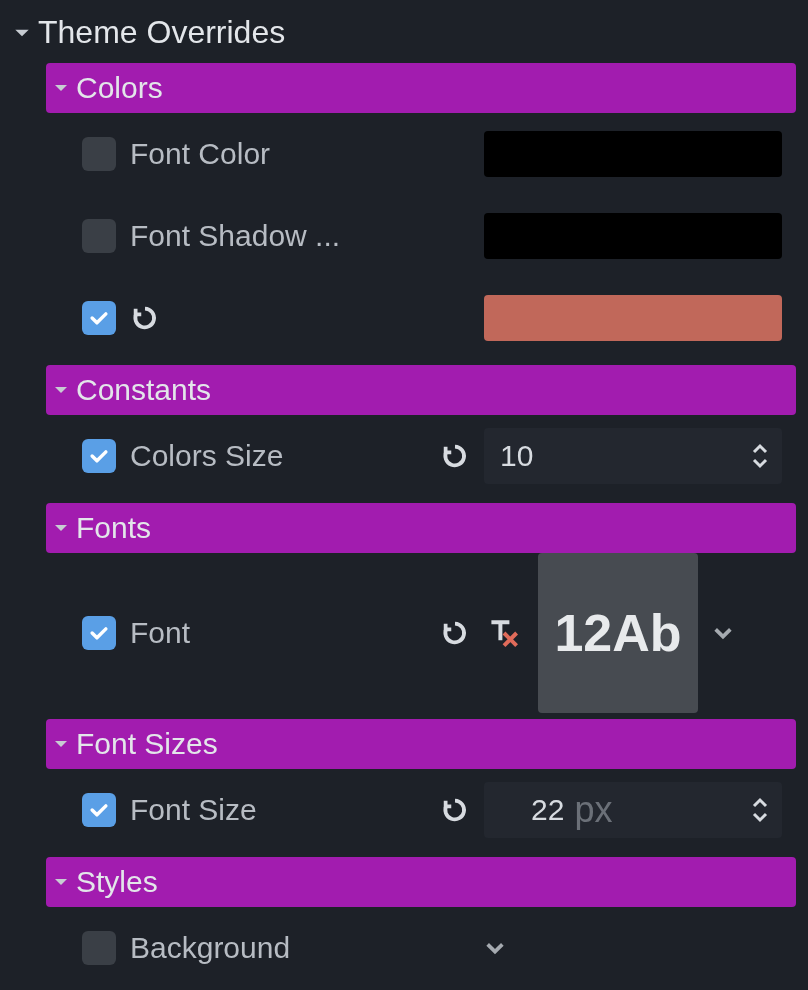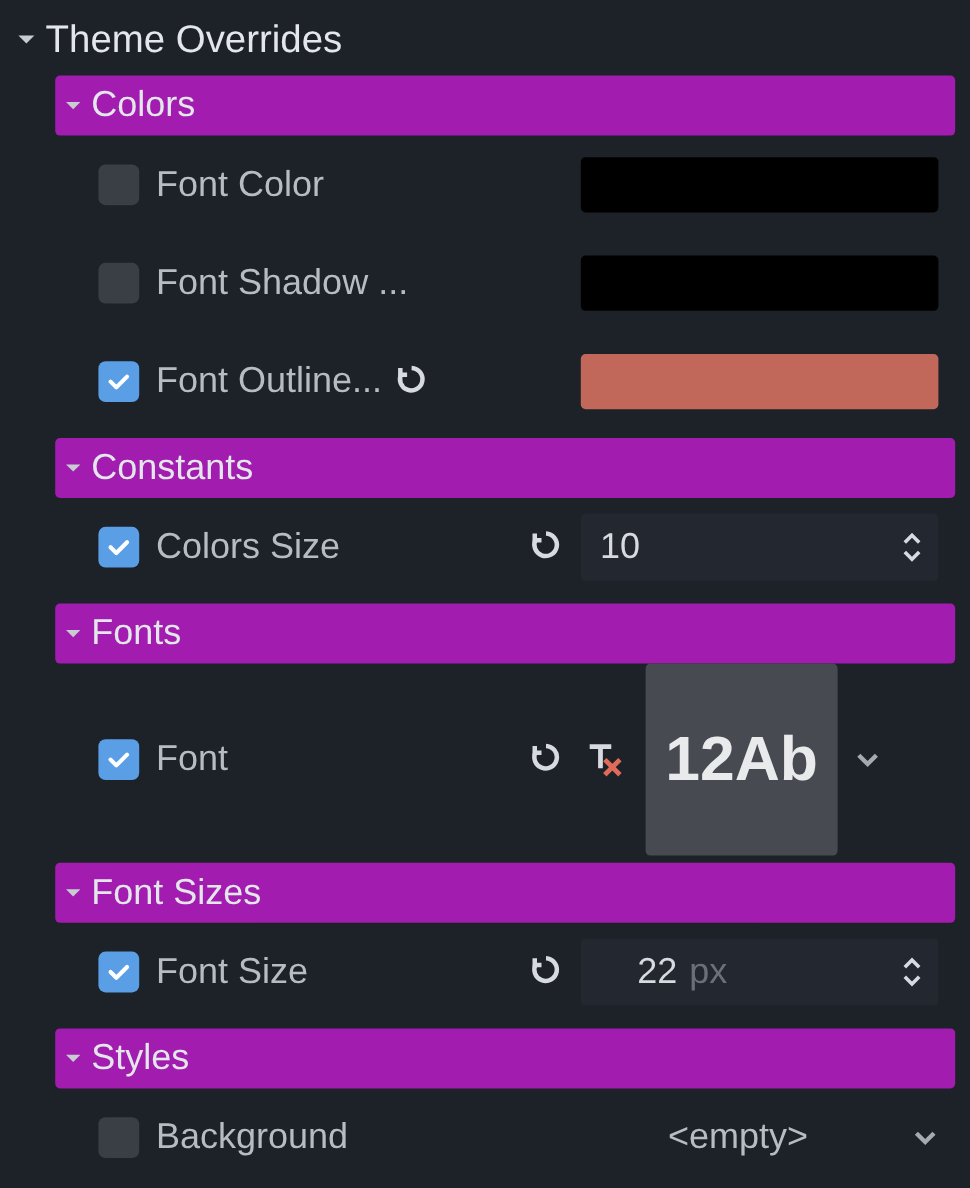--- a/index.html
+++ b/index.html
@@ -68,20 +68,21 @@
   }
   .prop-label {
     font-size: 30px;
     color: #b7bcc3;
     white-space: nowrap;
     overflow: hidden;
     text-overflow: ellipsis;
   }
   .label-area {
     display: flex;
+    align-items: center;
     gap: 10px;
     width: 340px;
     overflow: hidden;
   }
   .reset-icon svg {
     display: block;
   }
   .color-swatch {
     flex: 1;
     height: 46px;
@@ -95,21 +96,21 @@
     display: flex;
     align-items: center;
     padding: 0 16px;
     position: relative;
   }
   .spinbox-value {
     font-size: 30px;
     color: #d7dbe0;
   }
   .spinbox-unit {
-    font-size: 30px;
+    font-size: 36px;
     color: #6b7078;
     margin-left: 10px;
   }
   .spinner {
     position: absolute;
     right: 12px;
     top: 50%;
     transform: translateY(-50%);
     display: flex;
     flex-direction: column;
@@ -191,21 +192,20 @@
   <div class="color-swatch" style="background: rgb(0, 0, 0);"></div>
 </div>
 
 <div class="row">
   <div class="checkbox checked">
     <svg width="22" height="22" viewBox="0 0 16 16">
         <path d="M3 8 L6.5 11.5 L13 5" stroke="#ffffff" stroke-width="2.5" fill="none" stroke-linecap="round" stroke-linejoin="round"></path>
       </svg>
   </div>
   <div class="label-area">
-    <span class="prop-label">Font Outline...</span>
     <span class="reset-icon">
       <svg width="30" height="30" viewBox="0 0 16 16">
           <path d="M8 3 A5 5 0 1 1 3.5 5.5" stroke="#d7dbe0" stroke-width="2" fill="none"></path>
           <path d="M3 3 L3 6 L6 6" stroke="#d7dbe0" stroke-width="2" fill="none"></path>
         </svg>
     </span>
   </div>
   <div class="color-swatch" style="background:#c1685a"></div>
 </div>
 
@@ -334,19 +334,18 @@
       </svg>
   </span>
   <span>Styles</span>
 </div>
 
 <div class="row">
   <div class="checkbox"></div>
   <div class="label-area">
     <span class="prop-label">Background</span>
   </div>
-  <span class="style-value">&lt;empty&gt;</span>
   <span class="dropdown-chevron">
     <svg width="22" height="22" viewBox="0 0 12 12">
         <path d="M2 4 L6 8 L10 4" stroke="#a5aab0" stroke-width="2" fill="none"></path>
       </svg>
   </span>
 </div>
 
 </body></html>

